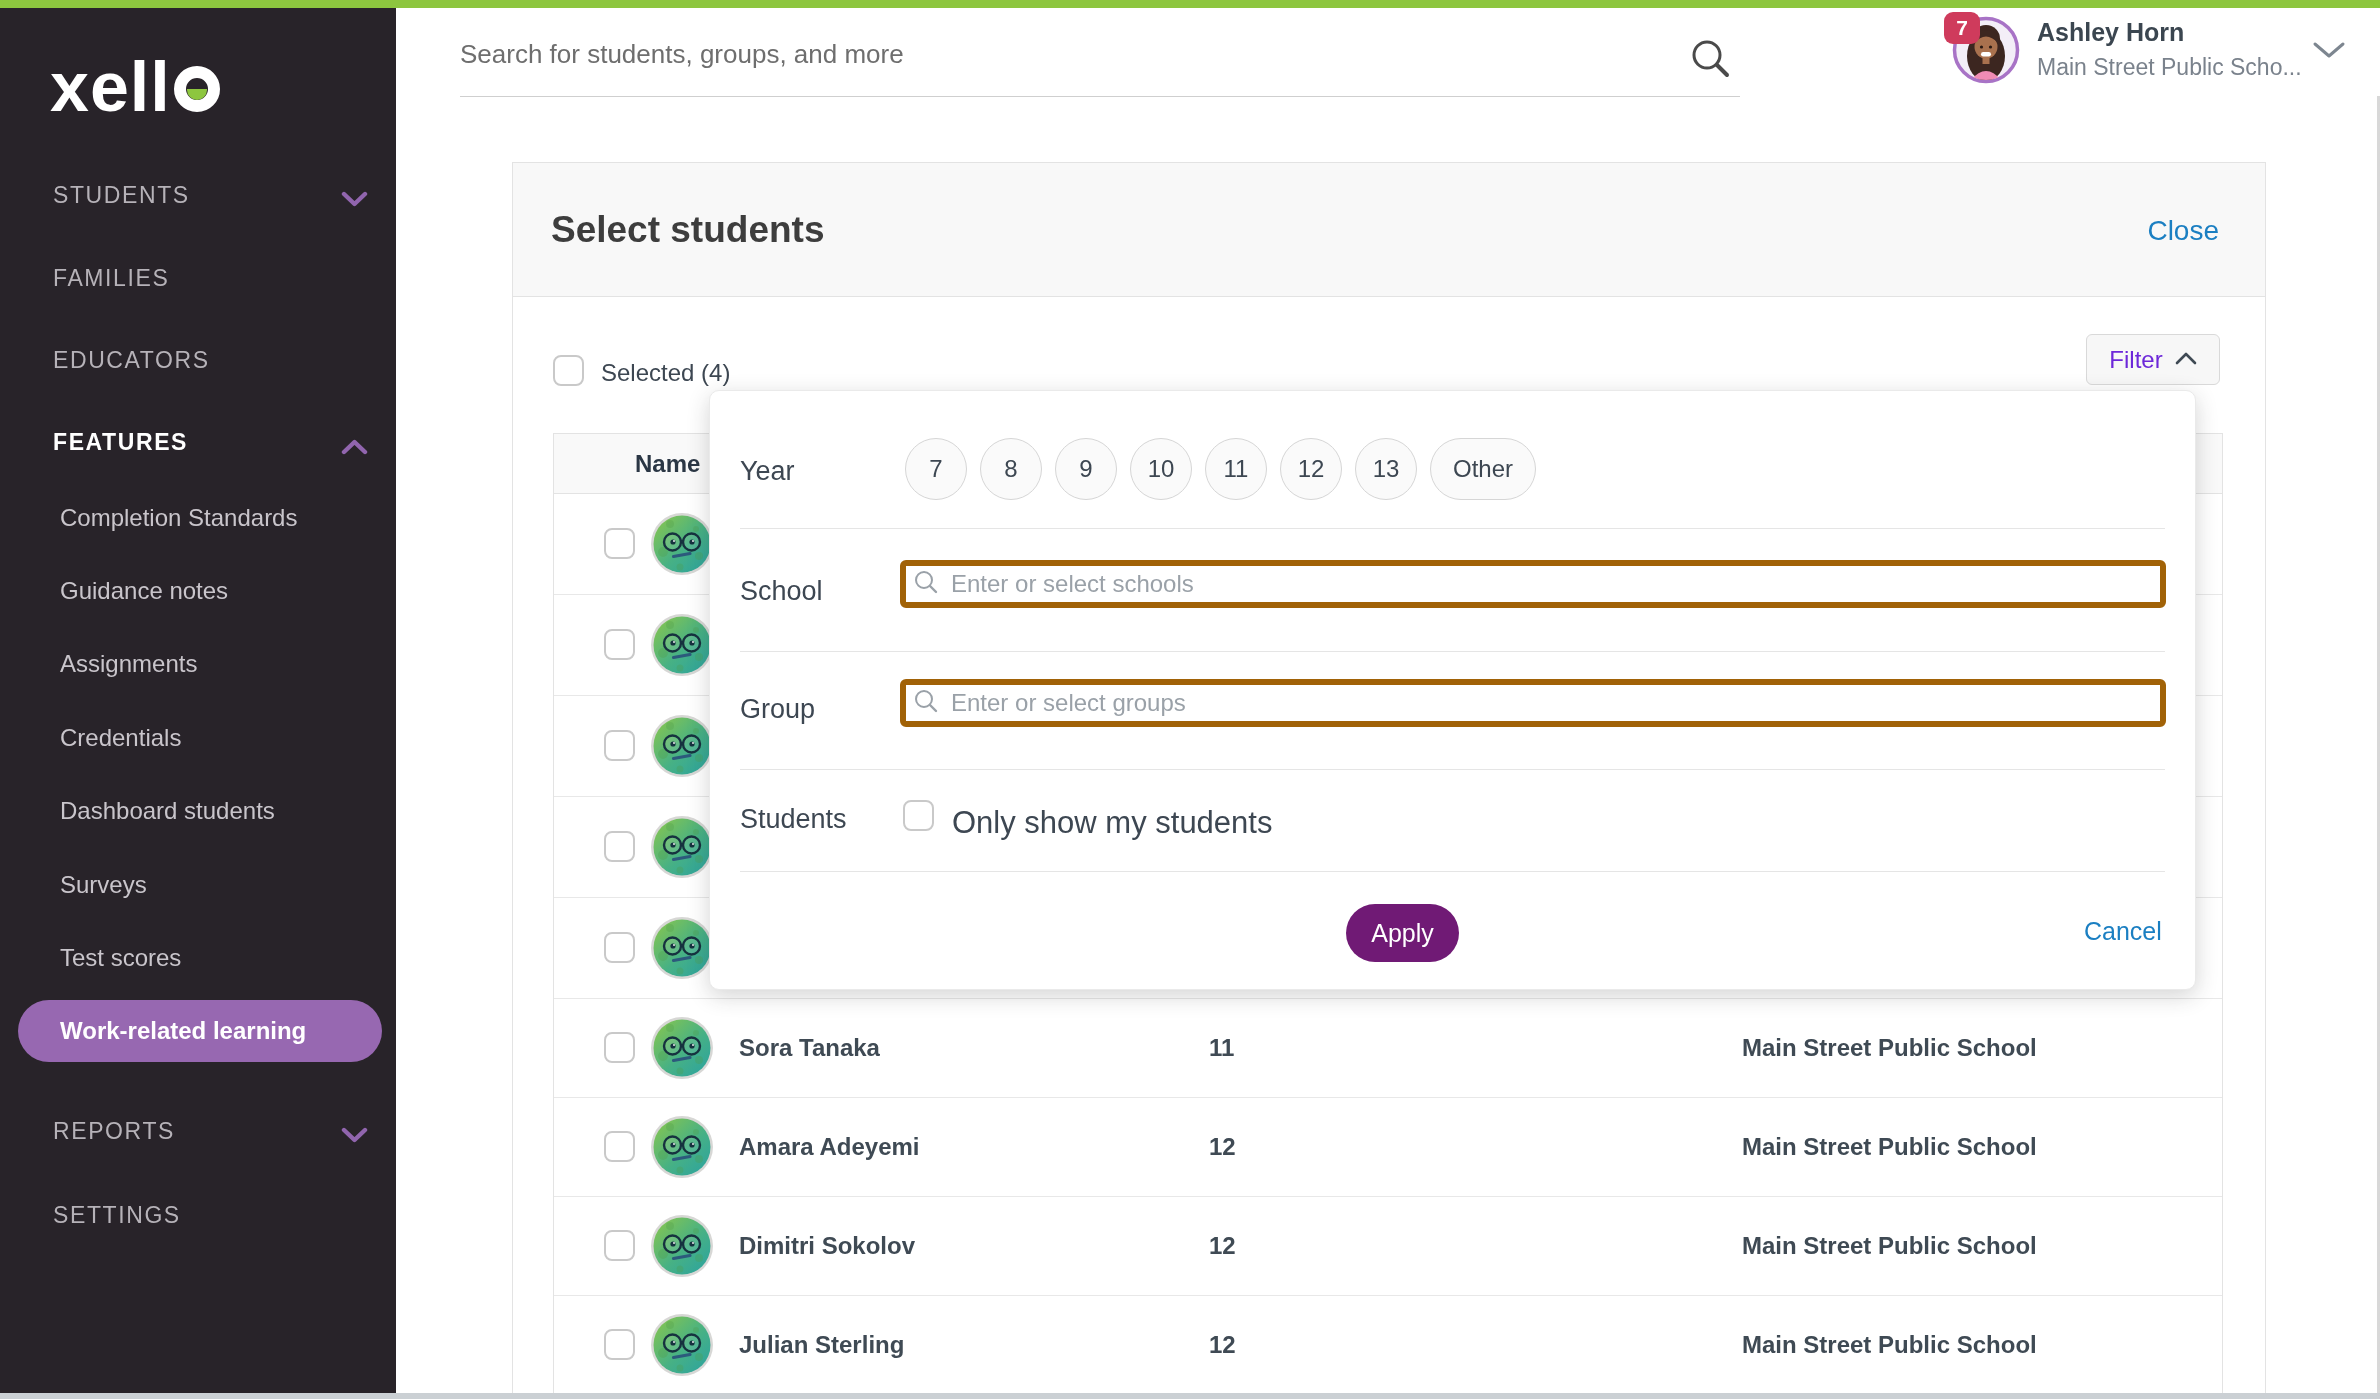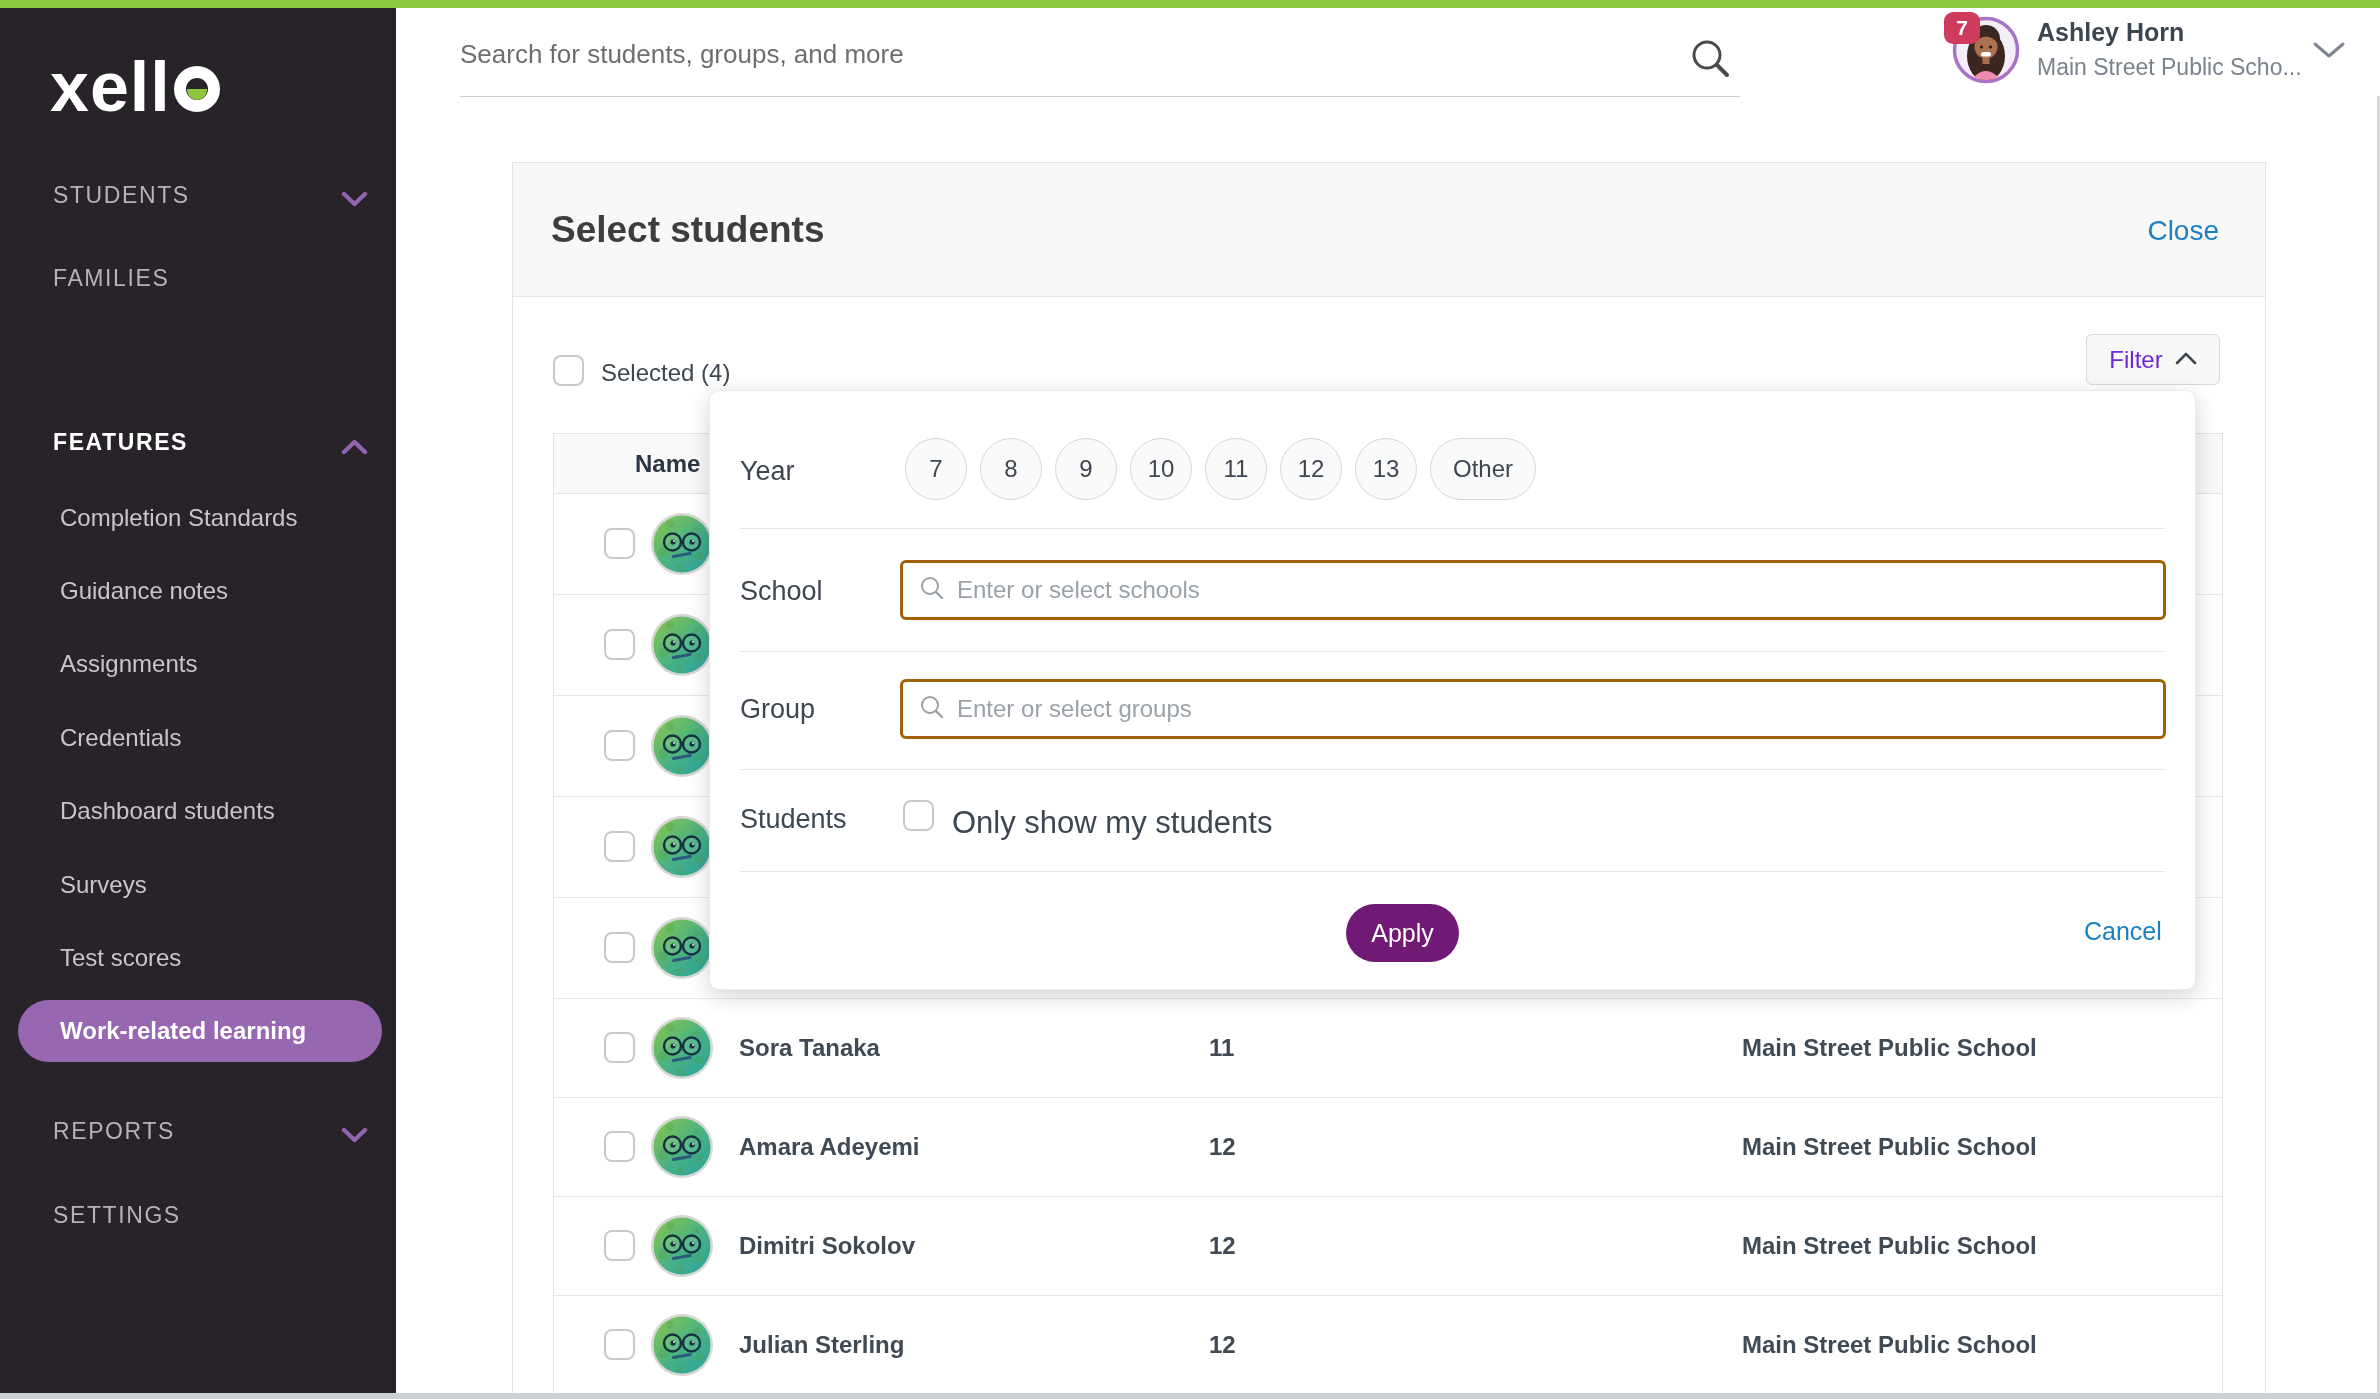--- a/index.html
+++ b/index.html
@@ -55,21 +55,21 @@
   .cell-year { position:absolute; left:655px; top:50%; margin-top:-14px; font-size:24px; color:#3f4a54; }
   .cell-school { position:absolute; left:1188px; top:50%; margin-top:-14px; font-size:24px; color:#3f4a54; }
 
   
   .filter-panel { left:709px; top:390px; width:1487px; height:600px; background:#fff; border:1px solid #eaeaea; border-radius:10px; box-shadow:0 6px 22px rgba(40,40,40,.20); z-index:20; }
   .fp-label { position:absolute; left:30px; font-size:27px; color:#3d4752; }
   .fp-divider { position:absolute; left:30px; right:30px; height:1px; background:#e5e5e5; }
   .pill-row { position:absolute; left:195px; top:47px; display:flex; gap:13px; align-items:center; }
   .pill { min-width:62px; height:62px; border:1px solid #d6d6d6; border-radius:31px; background:#fafafa; display:flex; align-items:center; justify-content:center; font-size:24px; color:#3d4752; cursor:pointer; }
   .pill.wide { padding:8px 22px; }
-  .fp-input { position:absolute; left:190px; width:1266px; height:60px; border:3px solid #a16207; border-radius:6px; background:#fff; display:flex; align-items:center; padding-left:16px; gap:12px; cursor:text; }
+  .fp-input { position:absolute; left:190px; width:1266px; height:48px; border:6px solid #a16207; border-radius:6px; background:#fff; display:flex; align-items:center; padding-left:7px; gap:12px; cursor:text; }
   .fp-placeholder { font-size:24px; color:#9aa1a8; }
   .fp-checkbox { position:absolute; left:193px; top:409px; }
   .fp-cb-label { position:absolute; left:242px; top:414px; font-size:31px; color:#3d4752; }
   .apply-btn { position:absolute; left:636px; top:513px; width:113px; height:58px; border:none; border-radius:29px; background:#701a75; color:#fff; font-size:25px; font-family:inherit; display:flex; align-items:center; justify-content:center; cursor:pointer; }
   .cancel-link { position:absolute; left:1374px; top:526px; font-size:25px; color:#1b7fc2; cursor:pointer; }
 
   
   .bottom-strip { left:0; top:1393px; width:2380px; height:6px; background:#cbd0d4; z-index:50; }
   .right-strip { right:0; top:96px; width:3px; height:1303px; background:#d8d8d8; z-index:45; }
 </style>
@@ -117,20 +117,23 @@
     <span>STUDENTS</span>
     <span class="nav-chevron">
       <svg width="27" height="17" viewBox="0 0 27 17">
           <path d="M3 3 L13.5 13 L24 3" fill="none" stroke="#9165ae" stroke-width="4.4" stroke-linecap="round" stroke-linejoin="round"></path>
         </svg>
     </span>
   </div>
   <div class="abs nav-item nav-top" style="top:253px">
     <span>FAMILIES</span>
   </div>
+  <div class="abs nav-item nav-top" style="top:335px">
+    <span>EDUCATORS</span>
+  </div>
   <div class="abs nav-item nav-top active-section" style="top:417px">
     <span>FEATURES</span>
     <span class="nav-chevron">
       <svg width="27" height="17" viewBox="0 0 27 17">
           <path d="M3 14 L13.5 4 L24 14" fill="none" stroke="#9165ae" stroke-width="4.4" stroke-linecap="round" stroke-linejoin="round"></path>
         </svg>
     </span>
   </div>
   <div class="abs nav-item nav-sub" style="top:493px">
       <span>Completion Standards</span>

